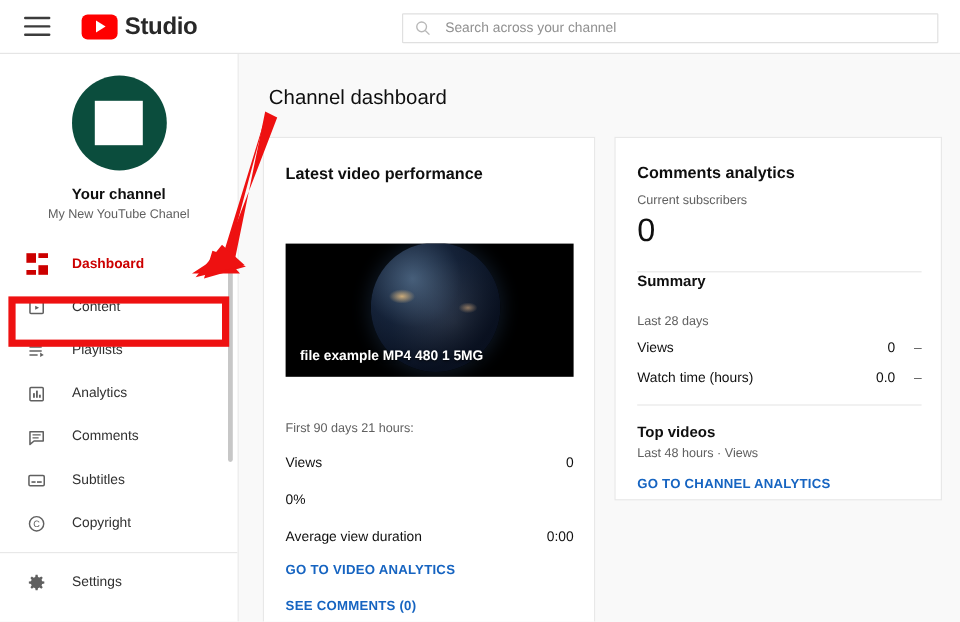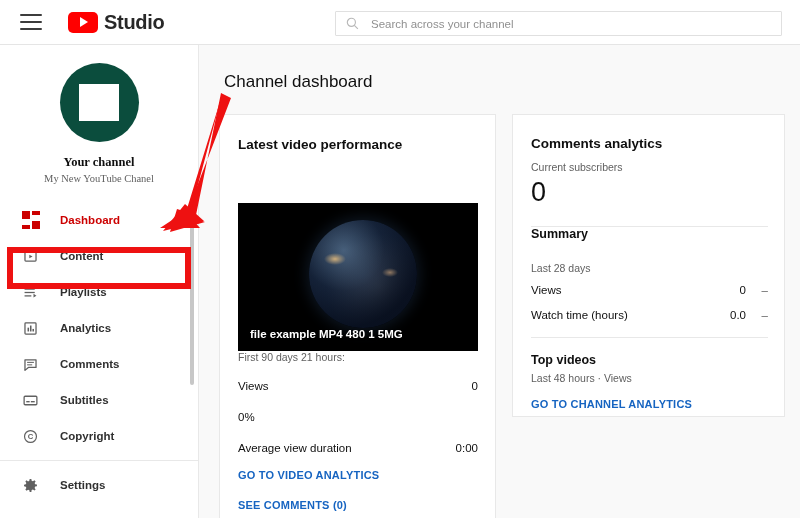--- a/index.html
+++ b/index.html
@@ -40,33 +40,33 @@
     border: none; outline: none; flex: 1; font-size: 11.5px;
     color: #606060; font-family: "Liberation Sans", sans-serif; background: transparent;
   }
   .search-input::placeholder { color: #909090; }
 
   
   .sidebar {
     position: absolute; left: 0; top: 45px; width: 199px; height: 473px;
     background: #fff; border-right: 1px solid #e8e8e8; overflow: hidden;
   }
-  .channel-block { padding: 18px 0 12px 0; text-align: center; font-family: Liberation Serif, serif; }
+  .channel-block { padding: 18px 0 12px 0; text-align: center; }
   .avatar {
     width: 79px; height: 79px; border-radius: 50%; background: #0b4d3d;
     margin: 0 auto 12px auto; display: flex; align-items: center; justify-content: center;
   }
   .avatar .sq { width: 40px; height: 37px; background: #ffffff; }
   .chan-name { font-size: 12.5px; font-weight: 700; color: #0f0f0f; line-height: 16px; }
   .chan-sub { font-size: 10.5px; color: #606060; margin-top: 2px; line-height: 14px; }
 
   .nav { margin-top: 4px; }
   .nav-item {
     display: flex; align-items: center; height: 36px; padding-left: 21px;
-    font-size: 11.5px; color: #303030; cursor: pointer; position: relative; font-weight: bold;
+    font-size: 11.5px; color: #303030; cursor: pointer; position: relative;
   }
   .nav-item .ico { width: 19px; height: 19px; margin-right: 20px; flex: 0 0 auto;
     display: flex; align-items: center; justify-content: center; }
   .nav-item.active { color: #cc0000; font-weight: 700; }
   .nav-divider { height: 1px; background: #e8e8e8; margin: 6px 0; }
 
   
   .ic-dash { display: grid; grid-template-columns: 8px 8px; grid-template-rows: 8px 8px;
     gap: 2px; }
   .ic-dash i { background: #cc0000; display: block; }
@@ -86,21 +86,21 @@
   .page-title { position: absolute; left: 25px; top: 27px; font-size: 17px;
     font-weight: 400; color: #0f0f0f; }
 
   .card { position: absolute; background: #fff; border: 1px solid #e8e8e8; }
   .card-left { left: 20px; top: 69px; width: 277px; height: 412px; }
   .card-right { left: 313px; top: 69px; width: 273px; height: 303px; }
 
   .card-title { font-size: 13.5px; font-weight: 700; color: #0f0f0f; }
 
   .thumb {
-    position: absolute; left: 18px; top: 88px; width: 240px; height: 148px;
+    position: absolute; left: 18px; top: 88px; width: 240px; height: 111px;
     background: #000; overflow: hidden;
   }
   .thumb .earth {
     position: absolute; left: 52%; top: 48%; transform: translate(-50%,-50%);
     width: 108px; height: 108px; border-radius: 50%;
     background:
       radial-gradient(circle at 32% 28%, rgba(120,160,200,0.55) 0%, rgba(40,70,110,0.35) 38%, rgba(8,16,32,0.9) 72%),
       radial-gradient(circle at 65% 62%, rgba(180,120,60,0.18) 0%, rgba(10,14,26,0.95) 55%),
       radial-gradient(circle at 50% 50%, #14253f 0%, #060a14 78%);
     box-shadow: 0 0 14px 3px rgba(60,100,150,0.22);

